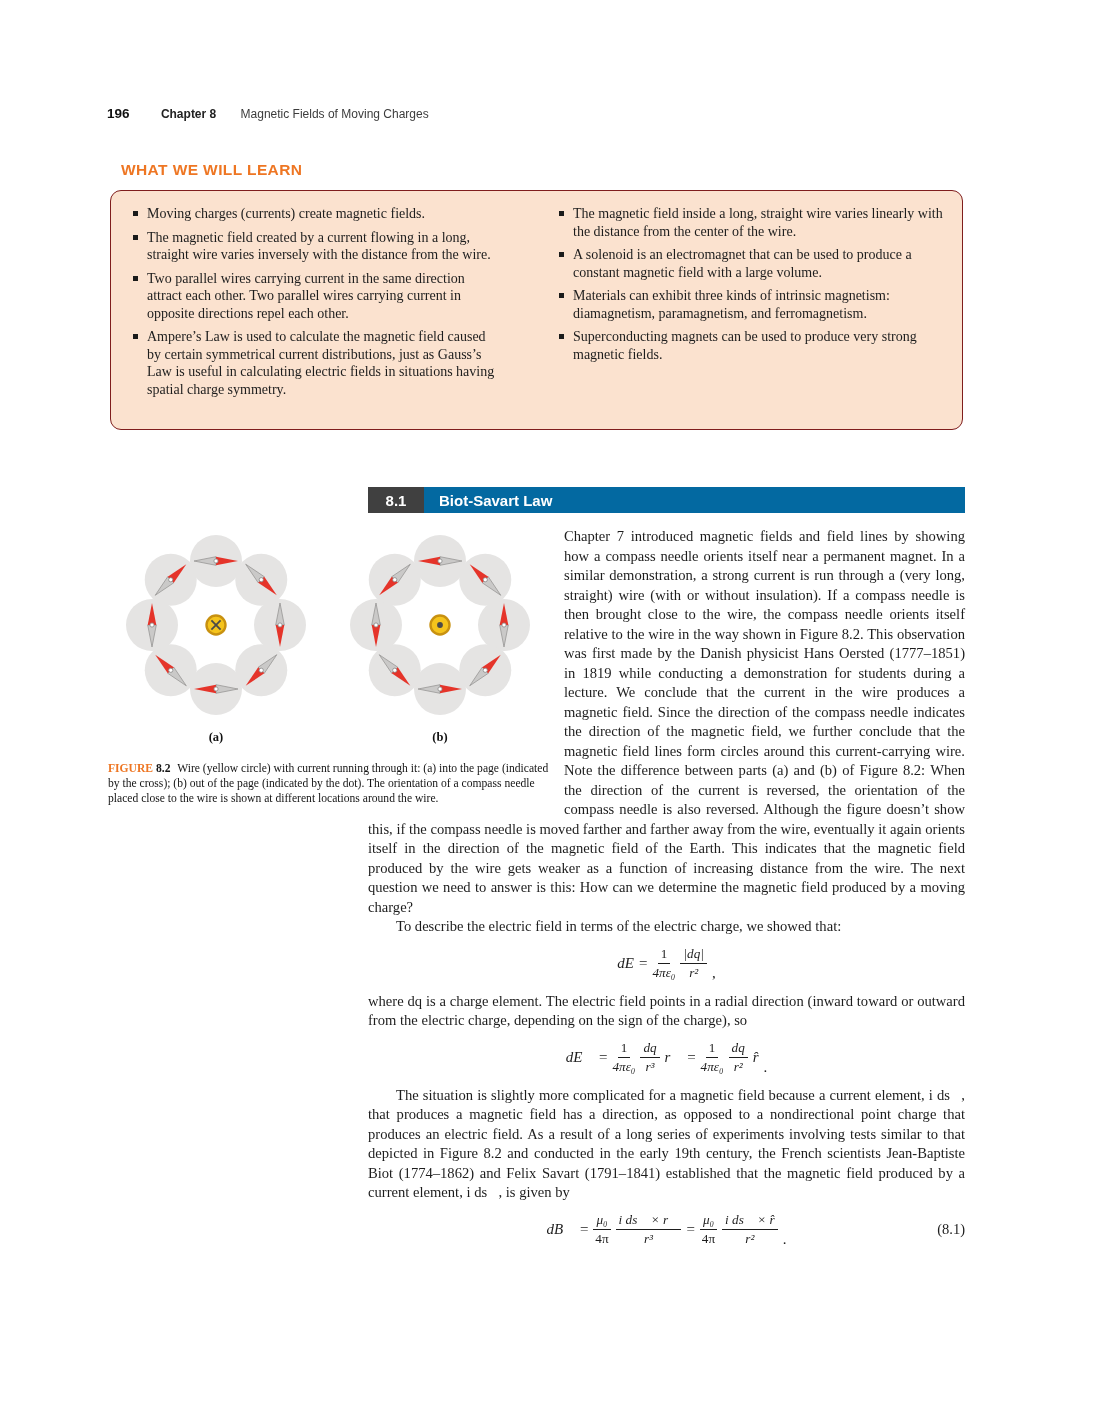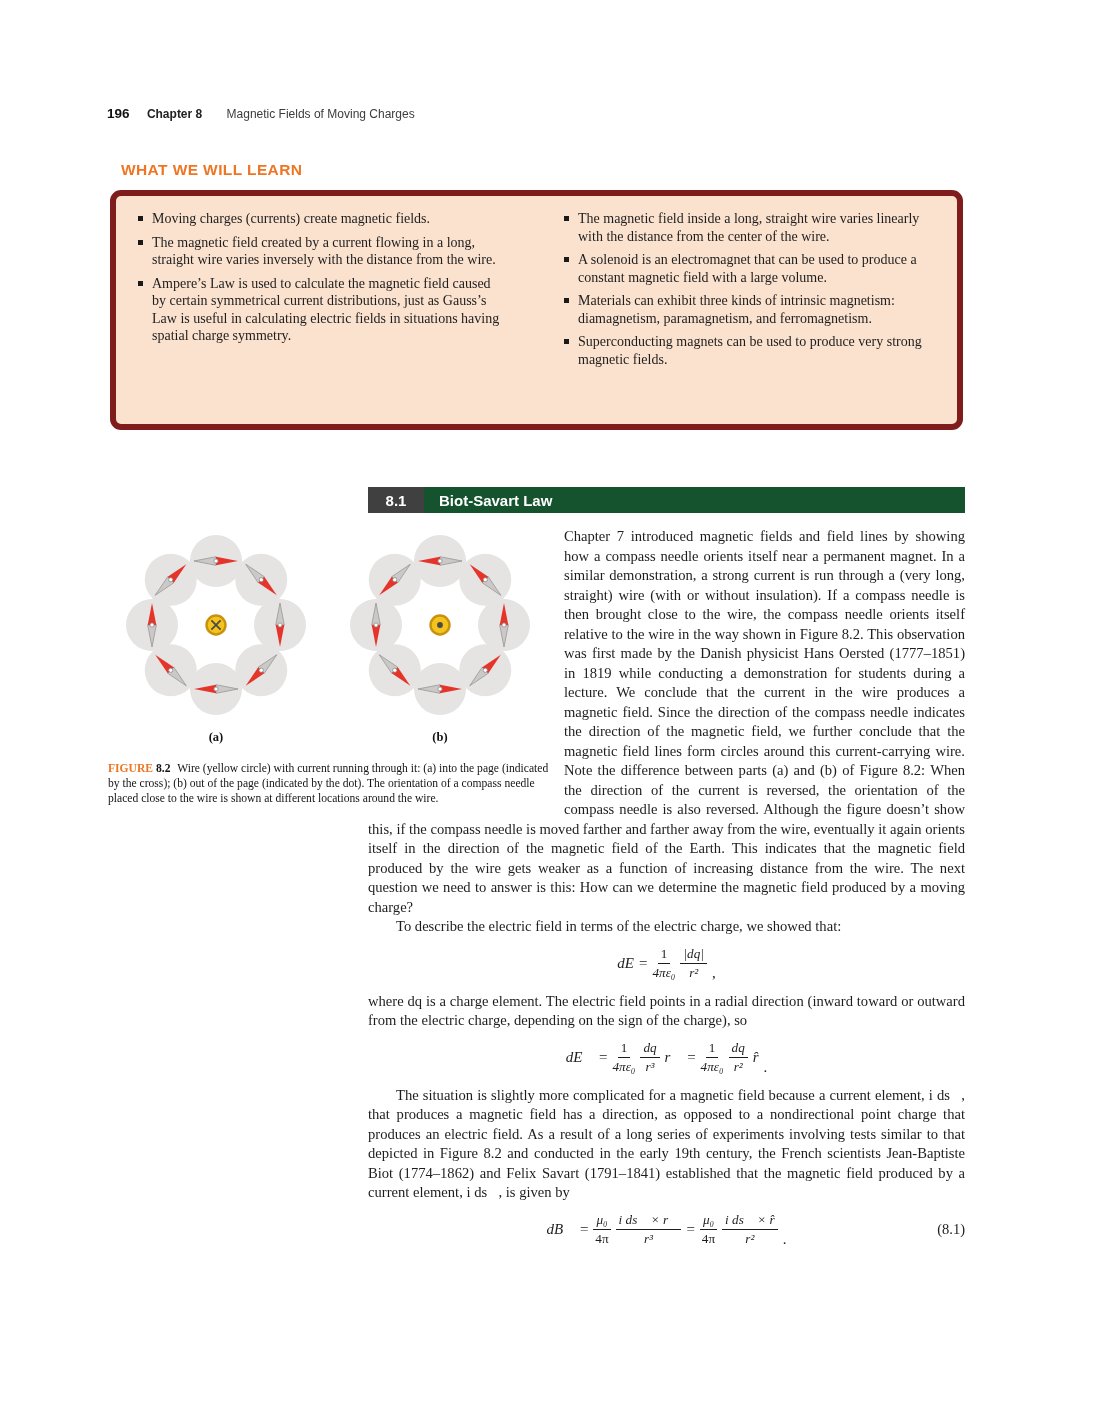--- a/index.html
+++ b/index.html
@@ -5,46 +5,46 @@
   html,body { margin:0; padding:0; }
   body {
     width:1118px; height:1403px; background:#ffffff; position:relative;
     font-family:"Liberation Serif", serif; color:#1d1d1d;
     overflow:hidden;
   }
 
   
   .page-header { position:absolute; top:106px; left:107px; font-family:"Liberation Sans", sans-serif; font-size:12px; white-space:nowrap; }
   .pg-num { font-weight:bold; font-size:13.5px; color:#111;margin-top:21px; }
-  .pg-chapter { font-weight:bold; margin-left:14px; color:#222; }
+  .pg-chapter { font-weight:bold; margin-left:28px; color:#222; }
   .pg-title { margin-left:21px; color:#3c3c3c; }
 
   
   .learn-heading {
     position:absolute; top:161px; left:121px;
     font-family:"Liberation Sans", sans-serif; font-weight:bold; font-size:15.5px;
     color:#ee7623; letter-spacing:0.4px;
   }
   .learn-box {
     position:absolute; top:190px; left:110px; width:853px; height:240px; box-sizing:border-box;
-    background:#fbe2cf; border:6px solid #7f1d1d; border-radius:11px;
+    background:#fbe2cf; border:1px solid #7f1d1d; border-radius:11px;
     display:flex; padding:14px 16px 10px 22px; gap:58px;
   }
   .learn-col { font-size:14px; line-height:17.5px; }
   .learn-col-left  { width:368px; flex:none; }
   .learn-col-right { flex:1; }
   .learn-item { display:flex; gap:9px; margin-bottom:6px; }
   .bullet-sq { width:5px; height:5px; background:#1a1a1a; flex:none; margin-top:6px; }
 
   
   .main-col { position:absolute; top:487px; left:368px; width:597px; }
 
   .section-bar { display:flex; height:26px; font-family:"Liberation Sans", sans-serif; font-weight:bold; font-size:15px; }
   .section-num { background:#404040; color:#fff; width:56px; display:flex; align-items:center; justify-content:center; }
-  .section-title { background:#14532d; color:#fff; flex:1; display:flex; align-items:center; padding-left:15px; }
+  .section-title { background:#0369a1; color:#fff; flex:1; display:flex; align-items:center; padding-left:15px; }
 
   .content { margin-top:14px; font-size:14.6px; line-height:19.5px; text-align:justify; }
 
   
   .figure-block { float:left; width:442px; margin-left:-260px; margin-right:14px; margin-top:2px; margin-bottom:8px; text-align:left; }
   .panels { display:flex; gap:24px; padding-left:8px; }
   .panel { width:200px; text-align:center; }
   .panel svg { display:block; width:200px; height:196px; }
   .panel-label { font-weight:bold; font-size:12.5px; margin-top:3px; color:#111; }
   .figure-caption {
@@ -82,20 +82,24 @@
 
   <div class="learn-box">
     <div class="learn-col learn-col-left">
       <div class="learn-item">
           <span class="bullet-sq"></span>
           <span>Moving charges (currents) create magnetic fields.</span>
         </div>
       <div class="learn-item">
           <span class="bullet-sq"></span>
           <span>The magnetic field created by a current flowing in a long, straight wire varies inversely with the distance from the wire.</span>
+        </div>
+      <div class="learn-item">
+          <span class="bullet-sq"></span>
+          <span>Two parallel wires carrying current in the same direction attract each other. Two parallel wires carrying current in opposite directions repel each other.</span>
         </div>
       <div class="learn-item">
           <span class="bullet-sq"></span>
           <span>Ampere’s Law is used to calculate the magnetic field caused by certain symmetrical current distributions, just as Gauss’s Law is useful in calculating electric fields in situations having spatial charge symmetry.</span>
         </div>
     </div>
     <div class="learn-col learn-col-right">
       <div class="learn-item">
           <span class="bullet-sq"></span>
           <span>The magnetic field inside a long, straight wire varies linearly with the distance from the center of the wire.</span>

